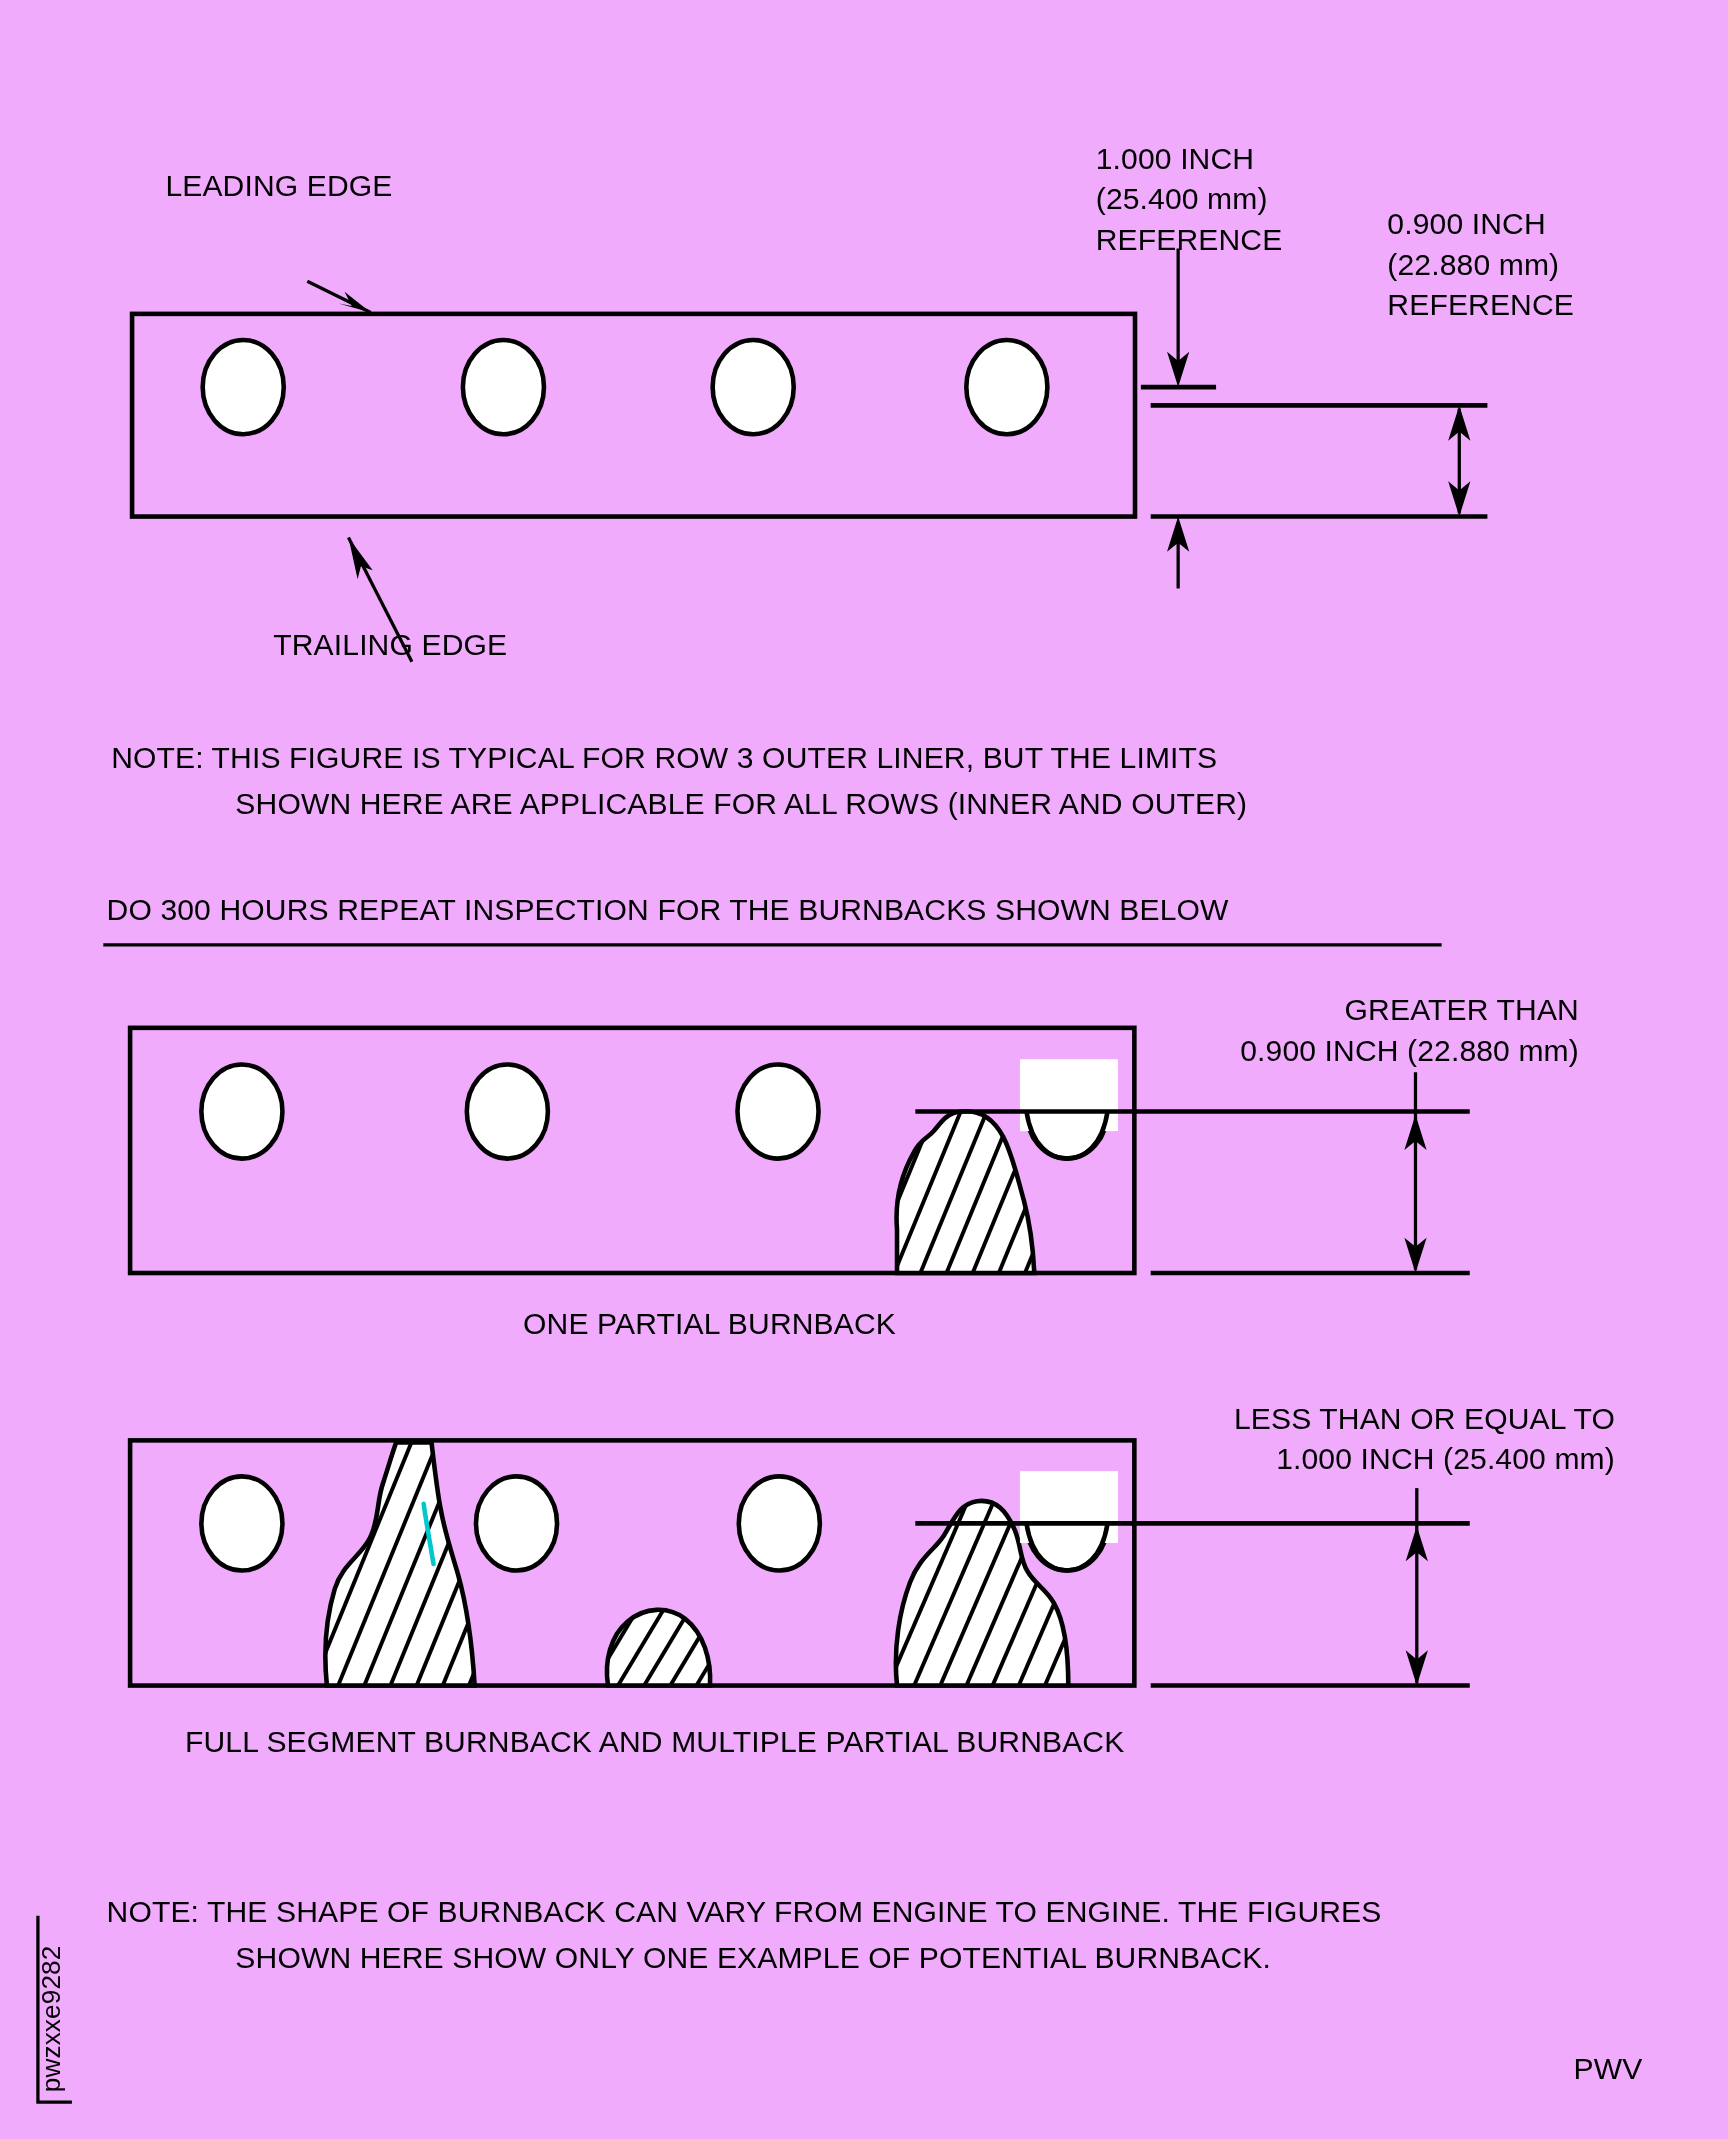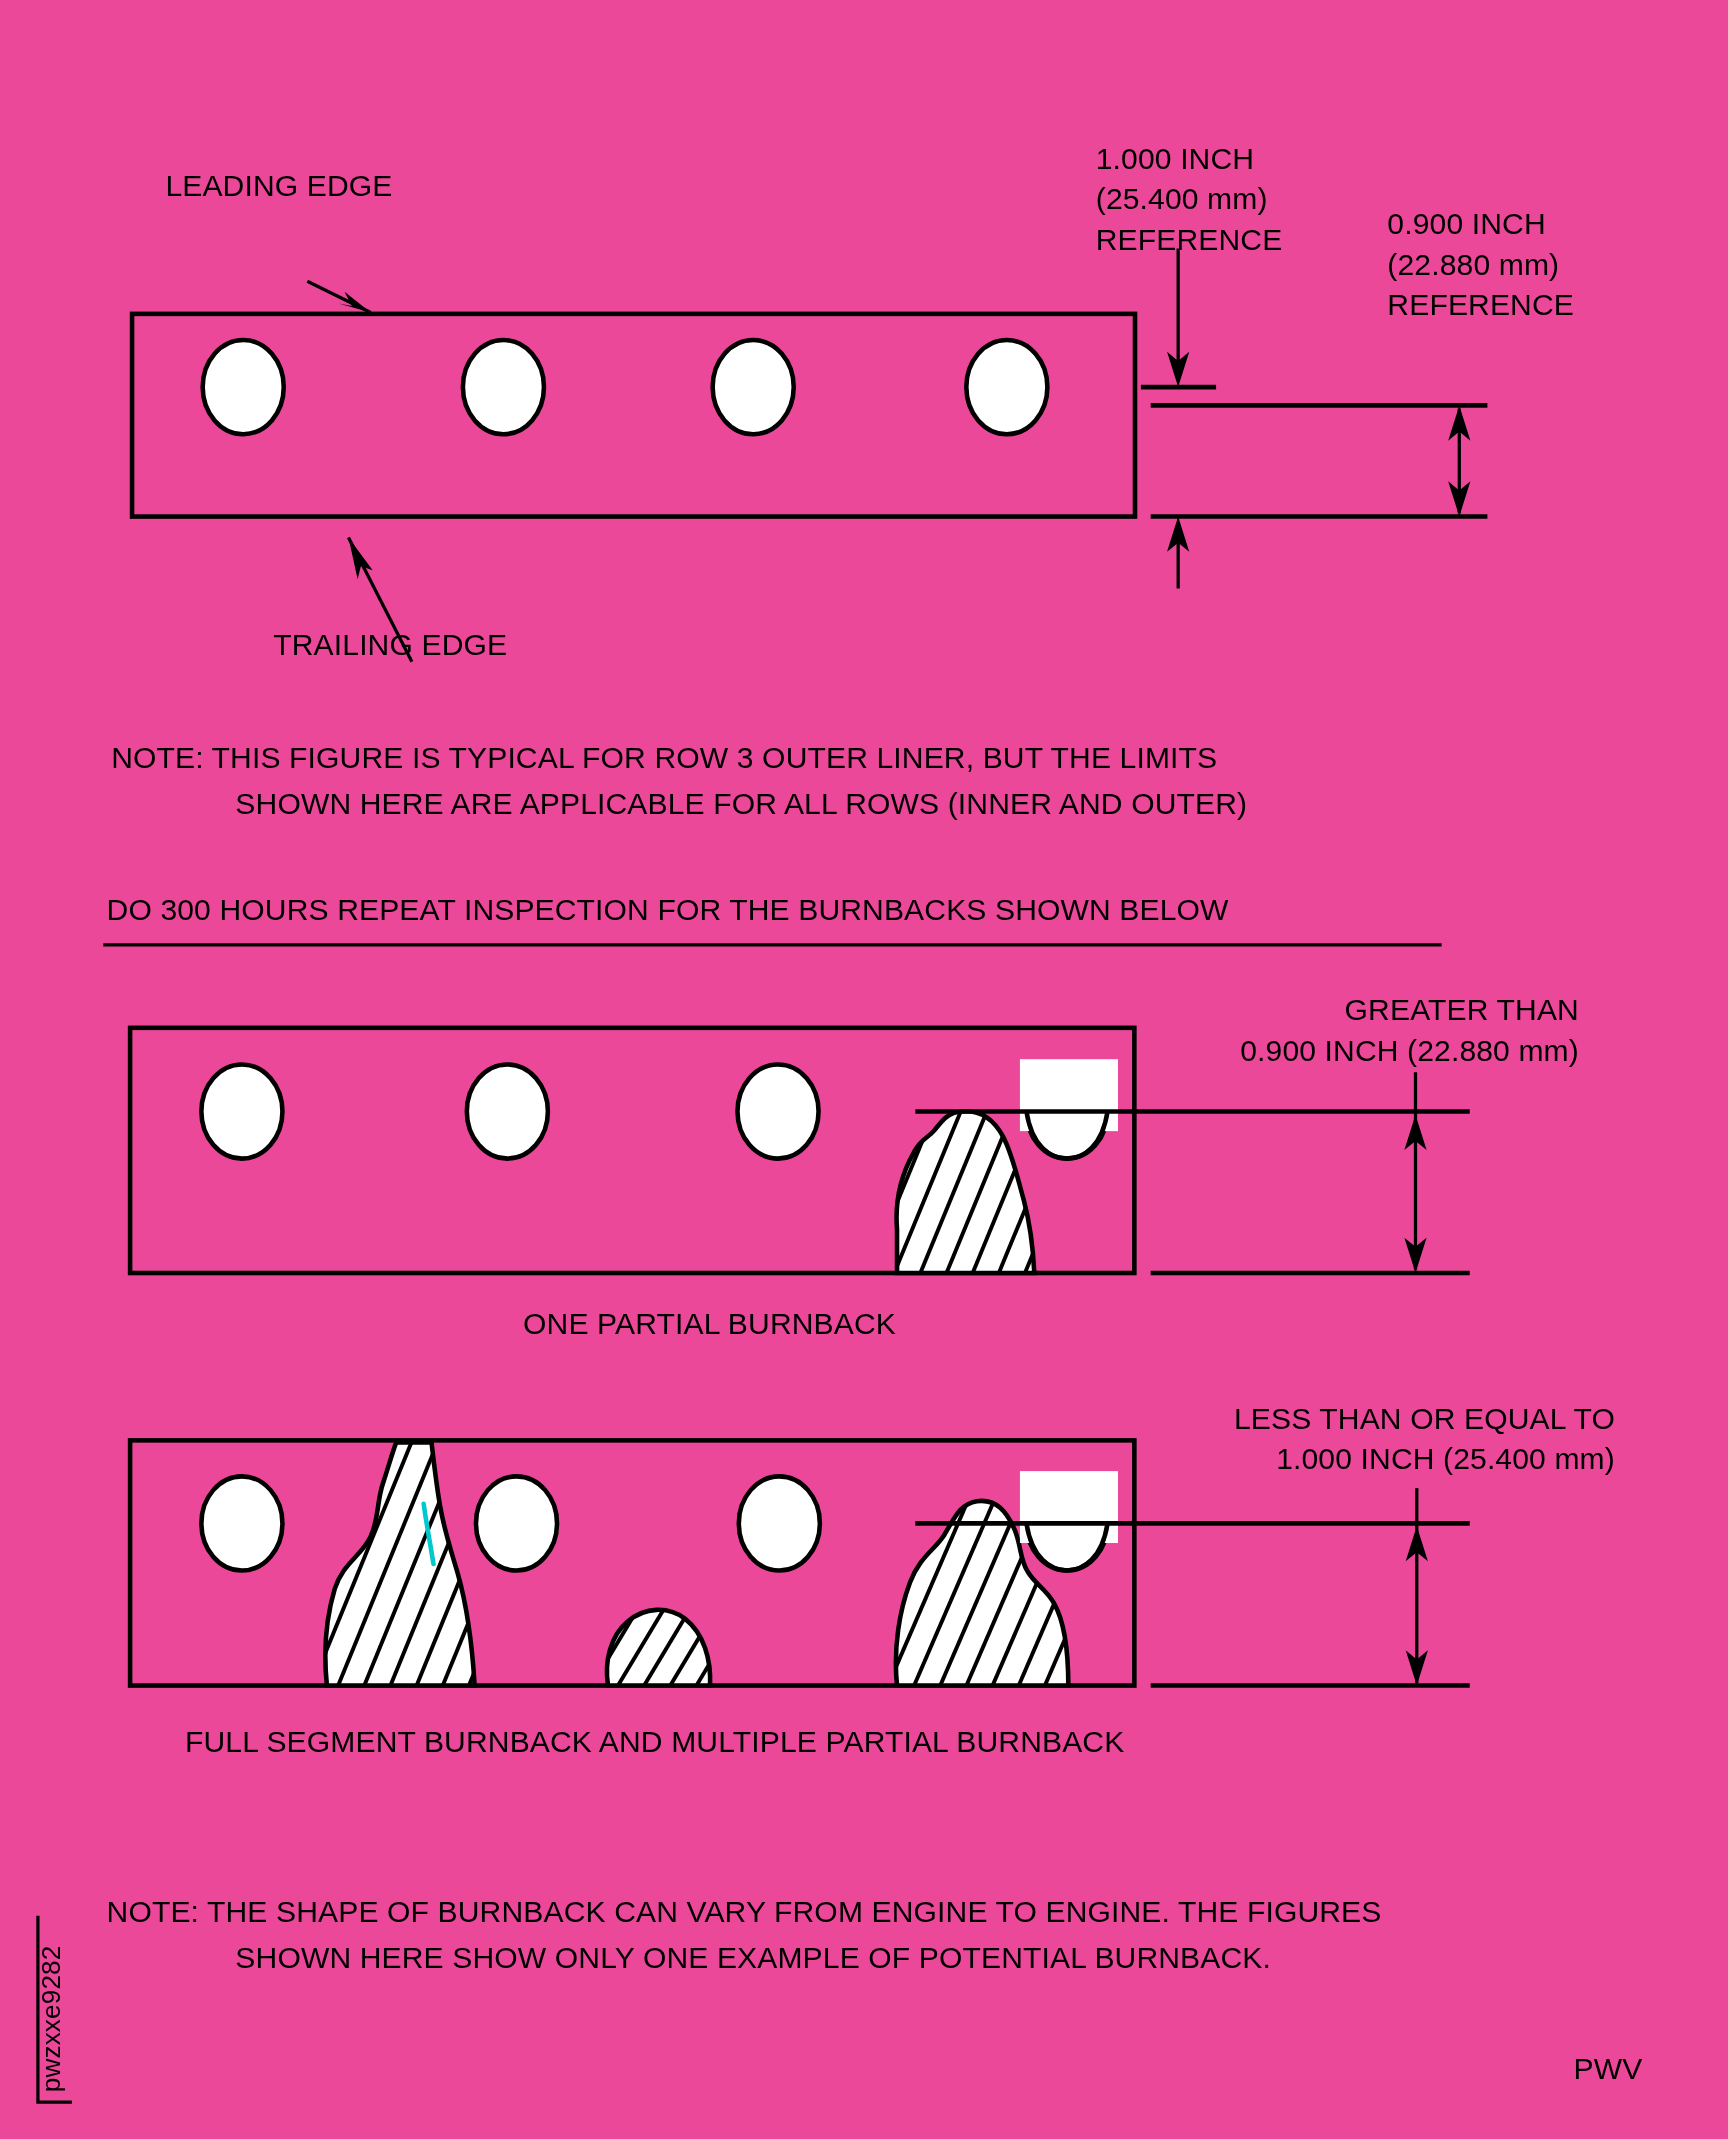--- a/index.html
+++ b/index.html
@@ -9,21 +9,21 @@
     background: #ffffff;
   }
   body {
     font-family: "Liberation Sans", sans-serif;
     color: #000000;
   }
   #page {
     position: relative;
     width: 1728px;
     height: 2140px;
-    background: #ec4899;
+    background: #f0abfc;
     overflow: hidden;
     text-decoration: underline;
   }
   #figure-svg {
     position: absolute;
     top: 0;
     left: 0;
     width: 1728px;
     height: 2140px;
   }

